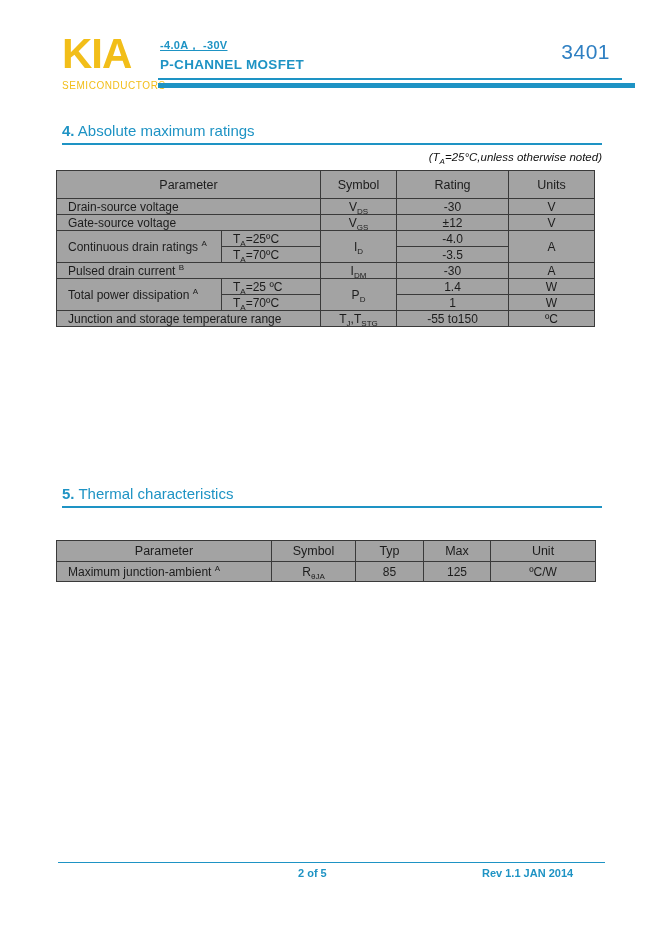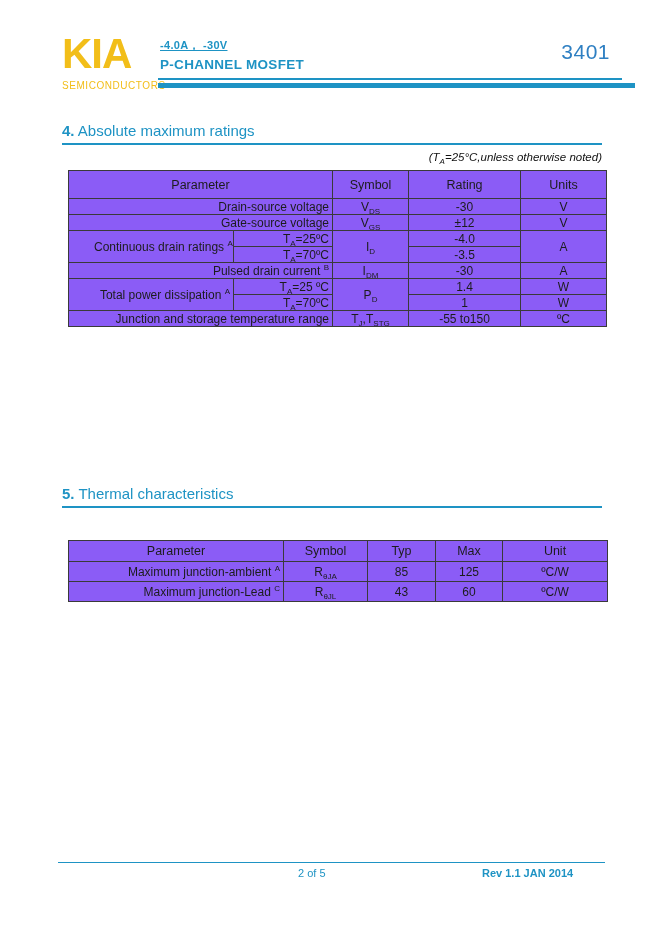--- a/index.html
+++ b/index.html
@@ -48,42 +48,42 @@
   .sec-title .num{font-weight:700;}
   .sec4-title{top:122px;}
   .sec5-title{top:485px;}
 
   .table-note{
     position:absolute;left:62px;top:151px;width:540px;
     text-align:right;font-size:11.5px;color:#111;font-style:italic;
   }
 
   
-  table{border-collapse:collapse;table-layout:fixed;position:absolute;left:68px;background:#8b5cf6;}
+  table{border-collapse:collapse;table-layout:fixed;position:absolute;left:56px;background:#a3a3a3;}
   .t1{top:170px;width:538px;}
   .t2{top:540px;width:539px;}
   th,td{
     border:1px solid #3a3a3a;
     font-size:12px;font-weight:400;
     text-align:center;vertical-align:middle;
     padding:0 3px;overflow:hidden;white-space:nowrap;
   }
   .t1 th{height:28px;font-size:12.5px;}
   .t1 td{height:16px;}
   .t2 th{height:21px;font-size:12.5px;}
   .t2 td{height:20px;}
-  td.pl{text-align:right;padding-left:25px;}
+  td.pl{text-align:left;padding-left:11px;}
   sub{font-size:8px;line-height:0;}
   sup{font-size:8px;line-height:0;}
 
   
   .footer-rule{position:absolute;left:58px;top:862px;width:547px;height:1px;background:var(--accent-blue);}
   .page-info{
     position:absolute;left:298px;top:867px;
-    font-size:11px;font-weight:400;color:var(--accent-blue);
+    font-size:11px;font-weight:700;color:var(--accent-blue);
   }
   .rev-info{
     position:absolute;left:482px;top:867px;
     font-size:11px;font-weight:700;color:var(--accent-blue);
   }
 </style>
 </head>
 <body>
 
 <div class="page">
@@ -191,27 +191,20 @@
       </tr>
     </thead>
     <tbody>
       <tr>
         <td class="pl"><span>Maximum junction-ambient </span><sup>A</sup></td>
         <td><span>R</span><sub>θJA</sub></td>
         <td>85</td>
         <td>125</td>
         <td>ºC/W</td>
       </tr>
-      <tr>
-        <td class="pl"><span>Maximum junction-Lead </span><sup>C</sup></td>
-        <td><span>R</span><sub>θJL</sub></td>
-        <td>43</td>
-        <td>60</td>
-        <td>ºC/W</td>
-      </tr>
     </tbody>
   </table>
 
   <div class="footer-rule"></div>
   <span class="page-info">2 of 5</span>
   <span class="rev-info">Rev 1.1 JAN 2014</span>
 
 </div>
 
 </body></html>

